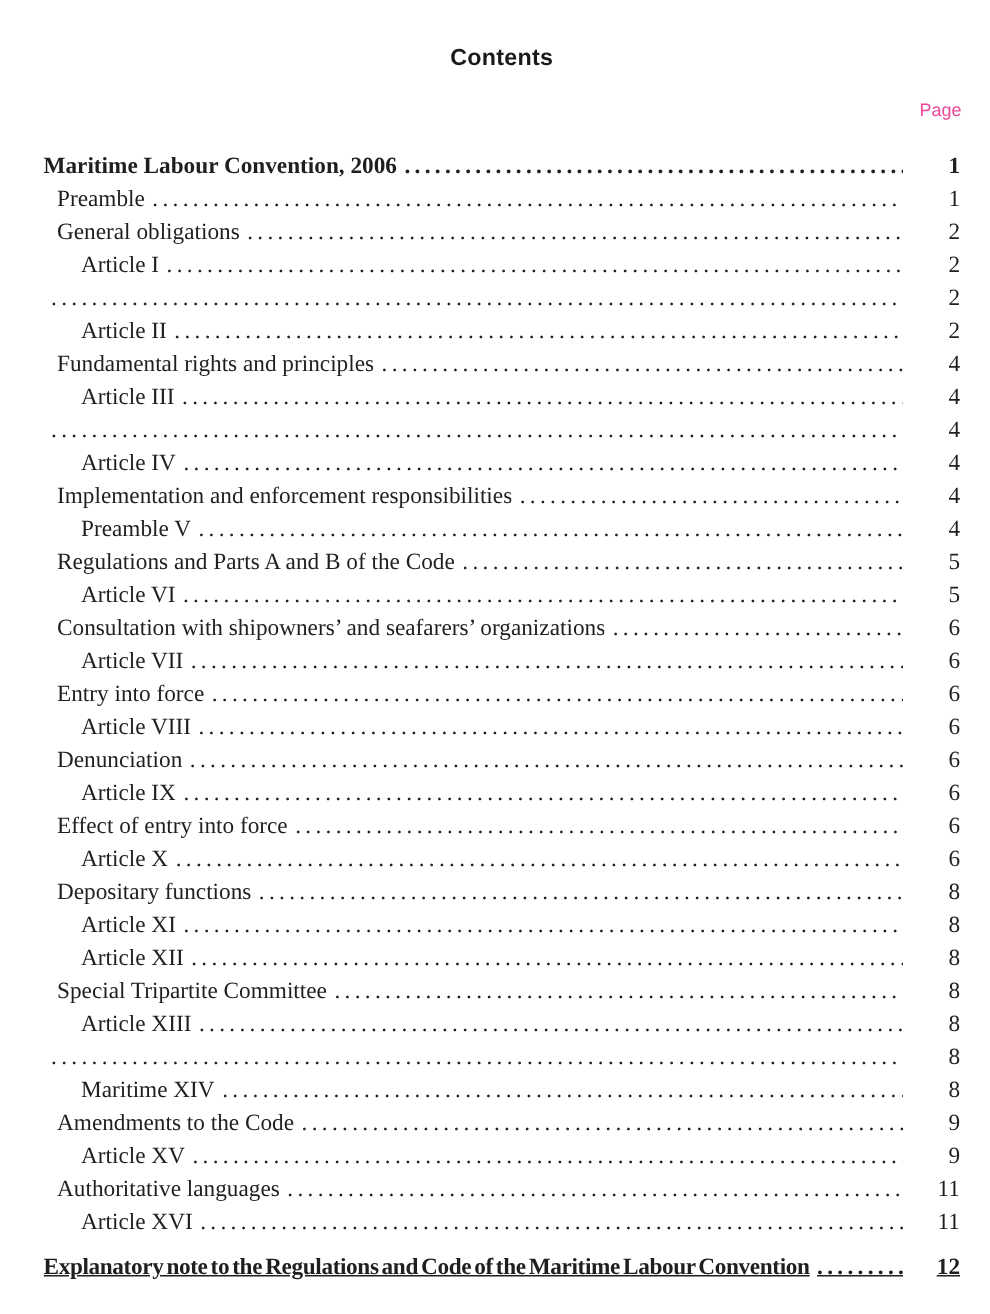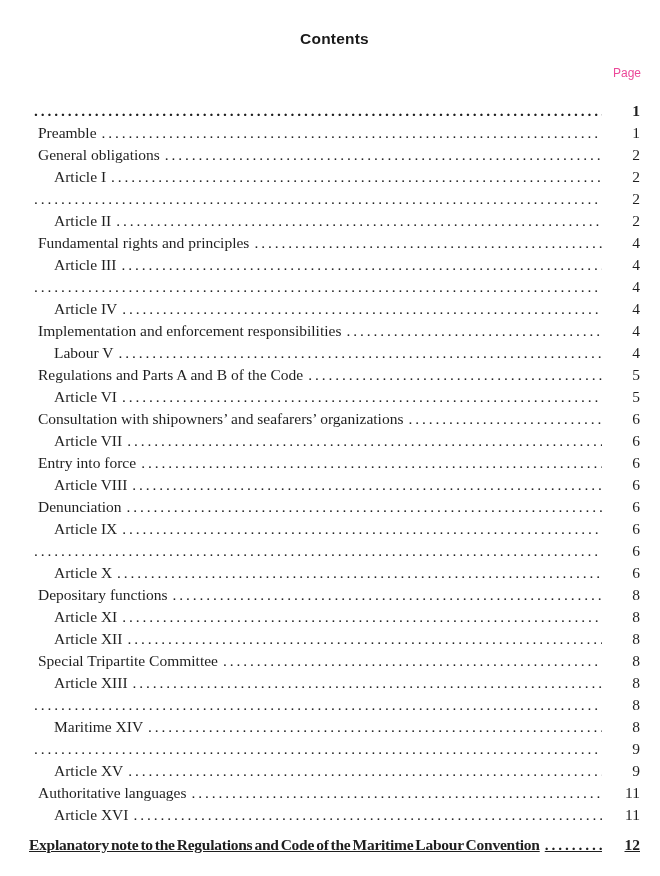--- a/index.html
+++ b/index.html
@@ -71,20 +71,21 @@
 </head>
 <body>
 
 <div class="page">
   <div class="doc-title">Contents</div>
 
   <div class="page-col-header">Page</div>
 
   <div class="toc">
       <div class="row lvl0 bold">
+        <span class="label">Maritime Labour Convention, 2006</span>
         <span class="dots"></span>
         <span class="pagenum">1</span>
       </div>
       <div class="row lvl1">
         <span class="label">Preamble</span>
         <span class="dots"></span>
         <span class="pagenum">1</span>
       </div>
       <div class="row lvl1">
         <span class="label">General obligations</span>
@@ -123,21 +124,21 @@
         <span class="label">Article IV</span>
         <span class="dots"></span>
         <span class="pagenum">4</span>
       </div>
       <div class="row lvl1">
         <span class="label">Implementation and enforcement responsibilities</span>
         <span class="dots"></span>
         <span class="pagenum">4</span>
       </div>
       <div class="row lvl2">
-        <span class="label">Labour V</span>
+        <span class="label">Preamble V</span>
         <span class="dots"></span>
         <span class="pagenum">4</span>
       </div>
       <div class="row lvl1">
         <span class="label">Regulations and Parts A and B of the Code</span>
         <span class="dots"></span>
         <span class="pagenum">5</span>
       </div>
       <div class="row lvl2">
         <span class="label">Article VI</span>
@@ -168,20 +169,21 @@
         <span class="label">Denunciation</span>
         <span class="dots"></span>
         <span class="pagenum">6</span>
       </div>
       <div class="row lvl2">
         <span class="label">Article IX</span>
         <span class="dots"></span>
         <span class="pagenum">6</span>
       </div>
       <div class="row lvl1">
+        <span class="label">Effect of entry into force</span>
         <span class="dots"></span>
         <span class="pagenum">6</span>
       </div>
       <div class="row lvl2">
         <span class="label">Article X</span>
         <span class="dots"></span>
         <span class="pagenum">6</span>
       </div>
       <div class="row lvl1">
         <span class="label">Depositary functions</span>
@@ -211,20 +213,21 @@
       <div class="row lvl1">
         <span class="dots"></span>
         <span class="pagenum">8</span>
       </div>
       <div class="row lvl2">
         <span class="label">Maritime XIV</span>
         <span class="dots"></span>
         <span class="pagenum">8</span>
       </div>
       <div class="row lvl1">
+        <span class="label">Amendments to the Code</span>
         <span class="dots"></span>
         <span class="pagenum">9</span>
       </div>
       <div class="row lvl2">
         <span class="label">Article XV</span>
         <span class="dots"></span>
         <span class="pagenum">9</span>
       </div>
       <div class="row lvl1">
         <span class="label">Authoritative languages</span>

